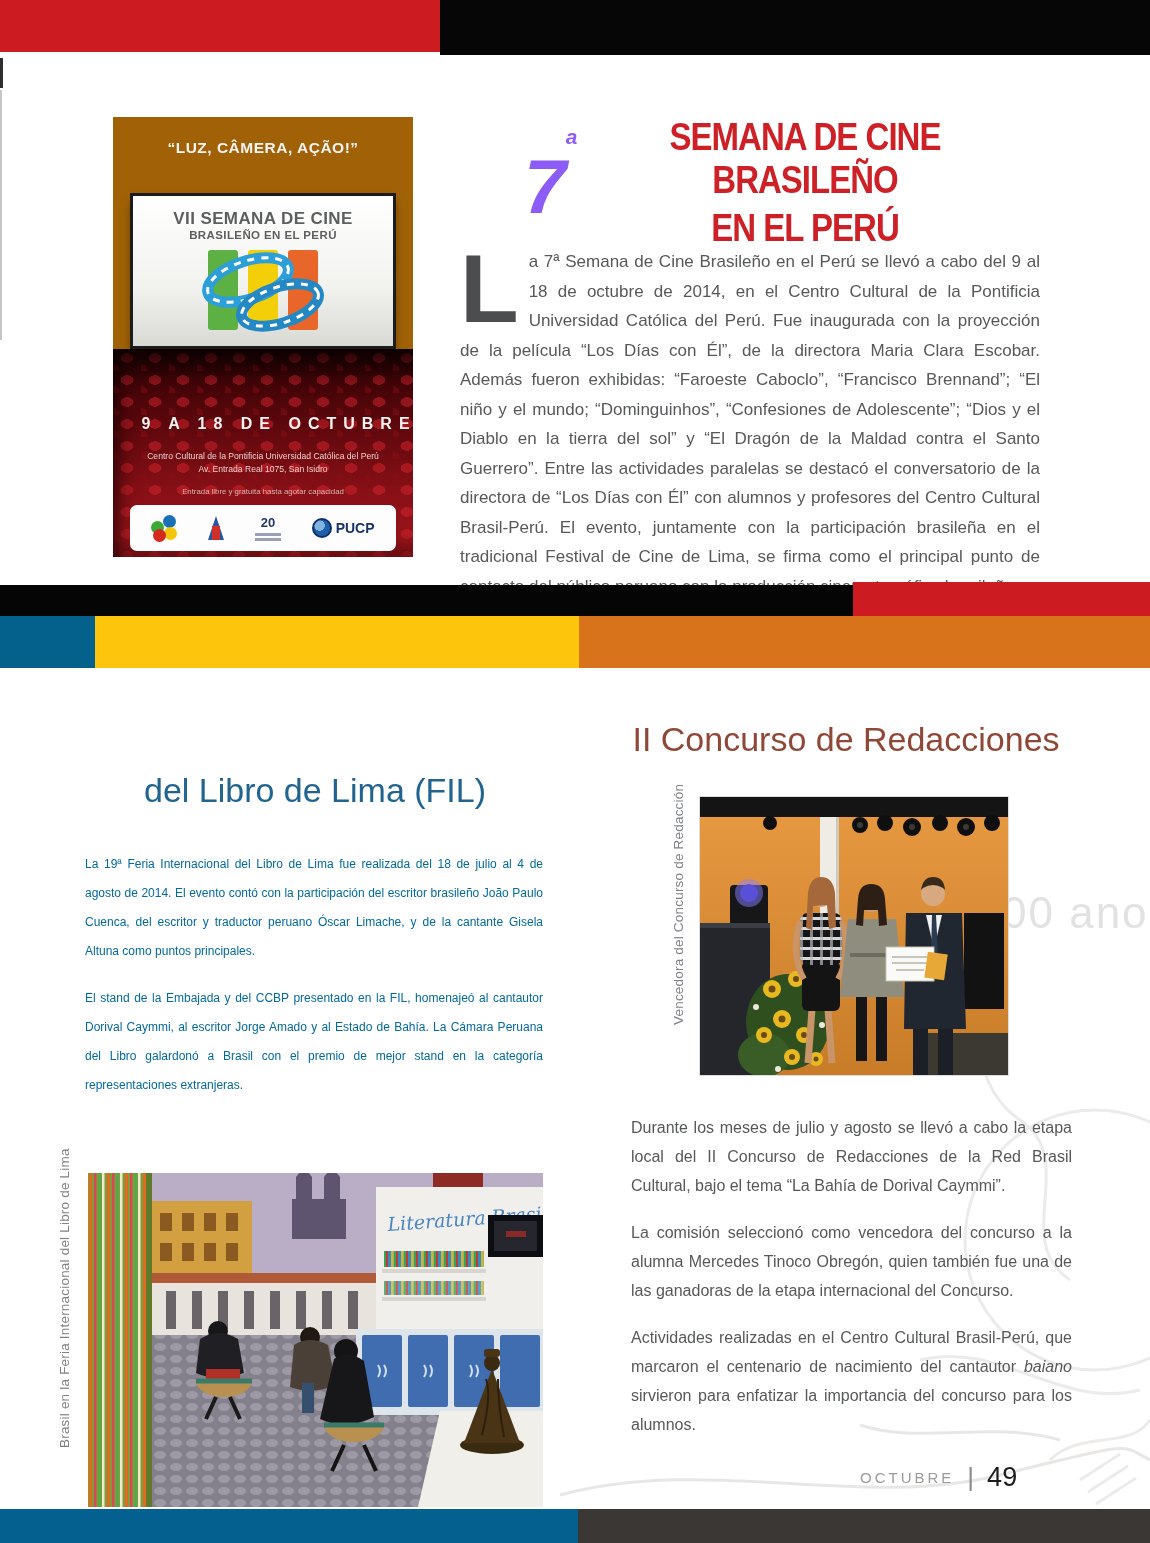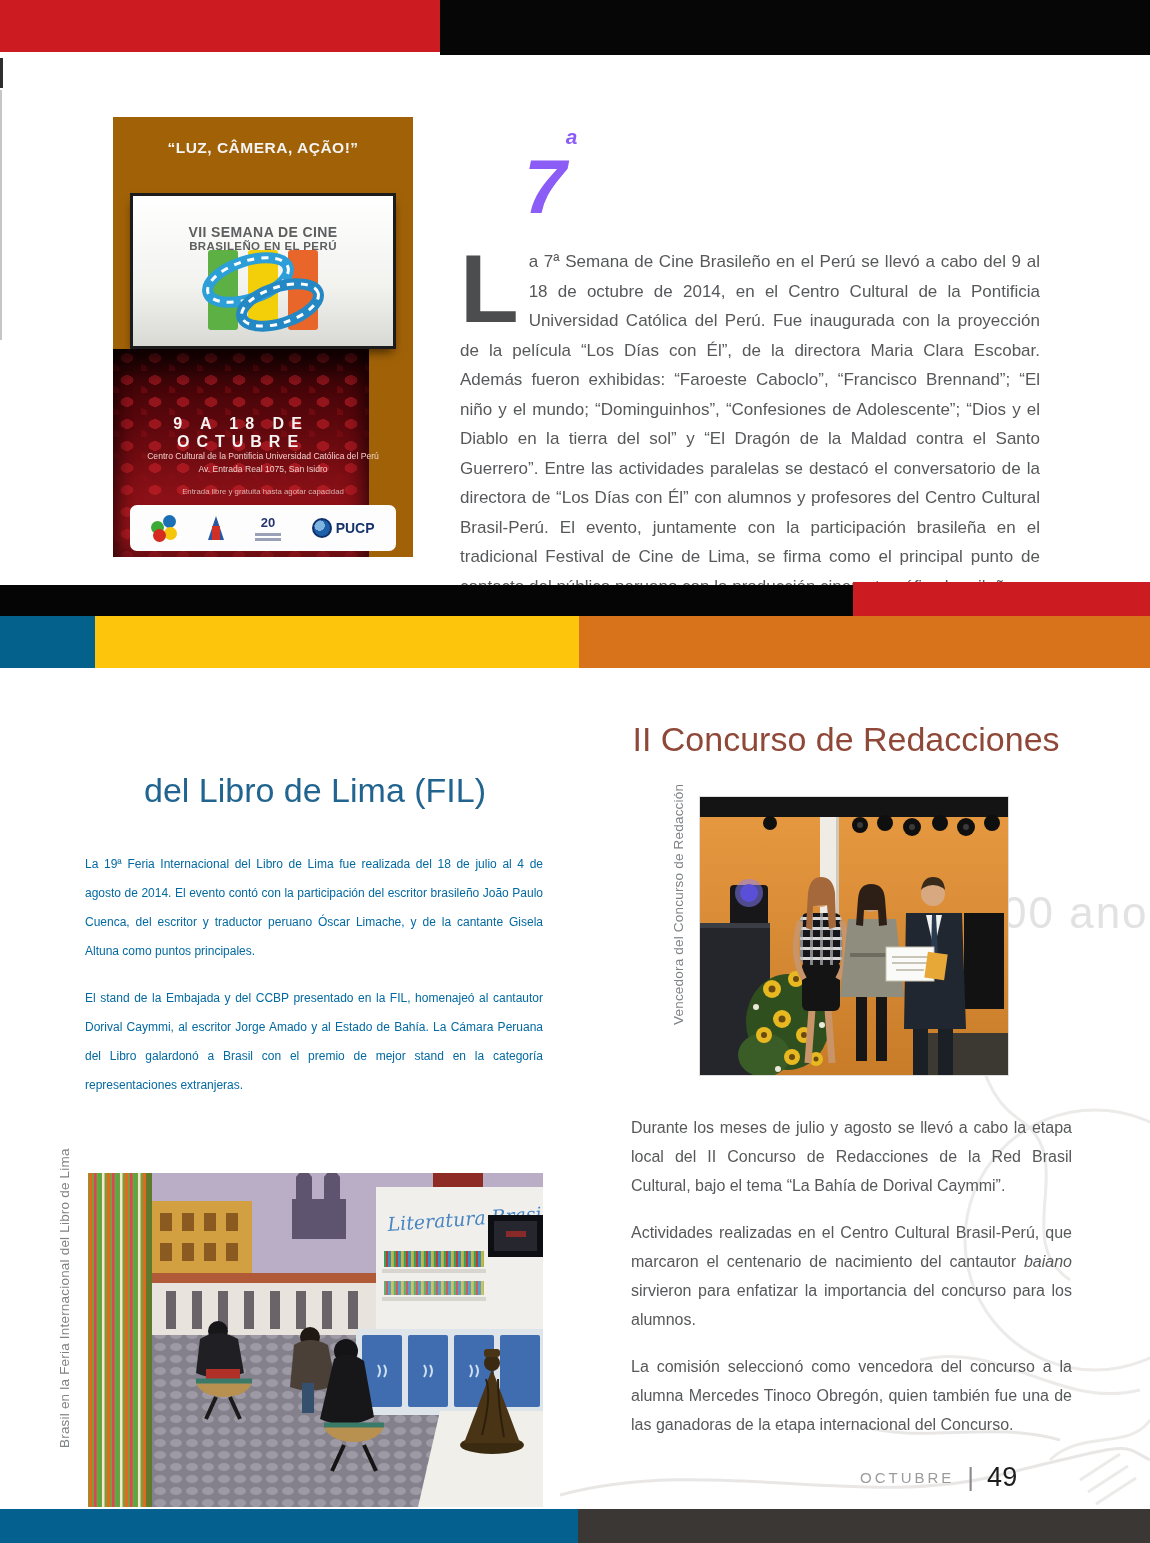--- a/index.html
+++ b/index.html
@@ -13,30 +13,30 @@
   .edge-mark{left:0;top:58px;width:3px;height:30px;background:#2e2e2e;}
   .edge-line{left:0;top:90px;width:2px;height:250px;background:#c6c6c6;}
 
   
   .poster{left:113px;top:117px;width:300px;height:440px;background:#a16207;overflow:hidden;}
   .poster-tagline{position:absolute;left:0;top:22px;width:100%;text-align:center;color:#f4f4f4;
         font-weight:700;font-size:15.5px;letter-spacing:.5px;}
   .poster-screen{position:absolute;left:20px;top:79px;width:260px;height:150px;
         background:linear-gradient(180deg,#ffffff 0%,#f2f2ef 60%,#d9d9d4 100%);
         box-shadow:0 0 0 3px #1c1c1c, 0 6px 10px rgba(0,0,0,.6);}
-  .screen-t1{margin-top:28px;text-align:center;color:#5d5e60;font-weight:700;font-size:14px;letter-spacing:.4px;}
+  .screen-t1{margin-top:13px;text-align:center;color:#5d5e60;font-weight:700;font-size:17px;letter-spacing:.4px;}
   .screen-t2{text-align:center;color:#5d5e60;font-weight:700;font-size:11.5px;letter-spacing:.4px;}
   .film-logo{position:absolute;left:50%;top:52px;transform:translateX(-50%);}
-  .poster-seats{position:absolute;left:0;top:232px;width:256px;height:208px;
+  .poster-seats{position:absolute;left:0;top:232px;width:300px;height:208px;
         background-image:
           radial-gradient(ellipse 11px 8px at 14px 9px, rgba(215,35,45,.50) 58%, transparent 60%),
           radial-gradient(ellipse 11px 8px at 0px 20px, rgba(140,15,22,.45) 58%, transparent 60%),
           linear-gradient(180deg,#300305 0%,#5a070c 34%,#871016 68%,#9e151b 100%);
         background-size:28px 22px,28px 22px,100% 100%;
-        box-shadow:inset 0 18px 26px rgba(0,0,0,.75), inset 0 -10px 18px rgba(0,0,0,.35);}
+        box-shadow:inset 0 18px 26px rgba(0,0,0,.75), inset 0 -10px 18px rgba(0,0,0,.35);padding-left:32px;}
   .poster-dates{position:absolute;left:0;top:66px;width:100%;text-align:center;color:#f7f3f2;
         font-size:16px;font-weight:700;letter-spacing:7px;}
   .poster-venue1{position:absolute;left:8px;top:102px;width:284px;text-align:center;color:#edcfcc;font-size:8.6px;}
   .poster-venue2{position:absolute;left:8px;top:115px;width:284px;text-align:center;color:#edcfcc;font-size:8.6px;}
   .poster-adm{position:absolute;left:8px;top:138px;width:284px;text-align:center;color:#d9b3b0;font-size:7.8px;}
   .poster-logobar{position:absolute;left:17px;top:156px;width:266px;height:46px;background:#fdfdfd;
         border-radius:7px;display:flex;align-items:center;justify-content:space-around;padding:0 6px;box-sizing:border-box;}
   .logo-knot{width:26px;height:26px;position:relative;}
   .logo-knot i{position:absolute;width:13px;height:13px;border-radius:50%;display:block;}
   .logo-mon{width:0;height:0;border-left:8px solid transparent;border-right:8px solid transparent;border-bottom:24px solid #2a56a0;position:relative;}
@@ -163,20 +163,24 @@
           <span class="globe"></span>
           <span>PUCP</span>
         </span>
       </div>
     </div>
   </div>
 
   <div class="abs cine-num">
     <span>7</span><sup>ª</sup>
   </div>
+  <div class="abs cine-title">
+    <span class="l1">SEMANA DE CINE BRASILEÑO</span>
+    <span class="l2">EN EL PERÚ</span>
+  </div>
 
   <div class="abs cine-body">
     <span class="dropcap">L</span><span>a 7ª Semana de Cine Brasileño en el Perú se llevó a cabo del 9 al 18 de octubre de 2014, en el Centro Cultural de la Pontificia Universidad Católica del Perú. Fue inaugurada con la proyección de la película “Los Días con Él”, de la directora Maria Clara Escobar. Además fueron exhibidas: “Faroeste Caboclo”, “Francisco Brennand”; “El niño y el mundo; “Dominguinhos”, “Confesiones de Adolescente”; “Dios y el Diablo en la tierra del sol” y “El Dragón de la Maldad contra el Santo Guerrero”. Entre las actividades paralelas se destacó el conversatorio de la directora de “Los Días con Él” con alumnos y profesores del Centro Cultural Brasil-Perú. El evento, juntamente con la participación brasileña en el tradicional Festival de Cine de Lima, se firma como el principal punto de contacto del público peruano con la producción cinematográfica brasileña.</span>
   </div>
 
   <div class="abs mid-black"></div>
   <div class="abs mid-red"></div>
   <div class="abs mid-blue"></div>
   <div class="abs mid-yellow"></div>
   <div class="abs mid-orange"></div>
@@ -404,22 +408,22 @@
       <circle cx="233" cy="97" r="12" fill="#d8a880"></circle>
       <path d="M221,93 q2,-13 12,-13 q11,0 12,13 l-2,-2 q-10,-6 -20,0 z" fill="#3a2a1a"></path>
       <rect x="186" y="150" width="48" height="34" fill="#fafaf8" stroke="#c8c2b0"></rect>
       <path d="M192,160 h36 M192,166 h36 M196,173 h28" stroke="#b8b2a0" stroke-width="1.5"></path>
       <rect x="226" y="156" width="20" height="26" fill="#e8a838" transform="rotate(8 236 169)"></rect>
     </g>
   </svg>
 
   <div class="abs conc-text">
     <p>Durante los meses de julio y agosto se llevó a cabo la etapa local del II Concurso de Redacciones de la Red Brasil Cultural, bajo el tema “La Bahía de Dorival Caymmi”.</p>
+    <p>La comisión seleccionó como vencedora del concurso a la alumna Mercedes Tinoco Obregón, quien también fue una de las ganadoras de la etapa internacional del Concurso.</p>
     <p><span>Actividades realizadas en el Centro Cultural Brasil-Perú, que marcaron el centenario de nacimiento del cantautor </span><span class="it">baiano</span><span> sirvieron para enfatizar la importancia del concurso para los alumnos.</span></p>
-    <p>La comisión seleccionó como vencedora del concurso a la alumna Mercedes Tinoco Obregón, quien también fue una de las ganadoras de la etapa internacional del Concurso.</p>
   </div>
 
   <div class="abs footer">
     <span class="sec">OCTUBRE</span>
     <span class="sep">|</span>
     <span class="num">49</span>
   </div>
 
   <div class="abs bar-bot-blue"></div>
   <div class="abs bar-bot-charcoal"></div>

